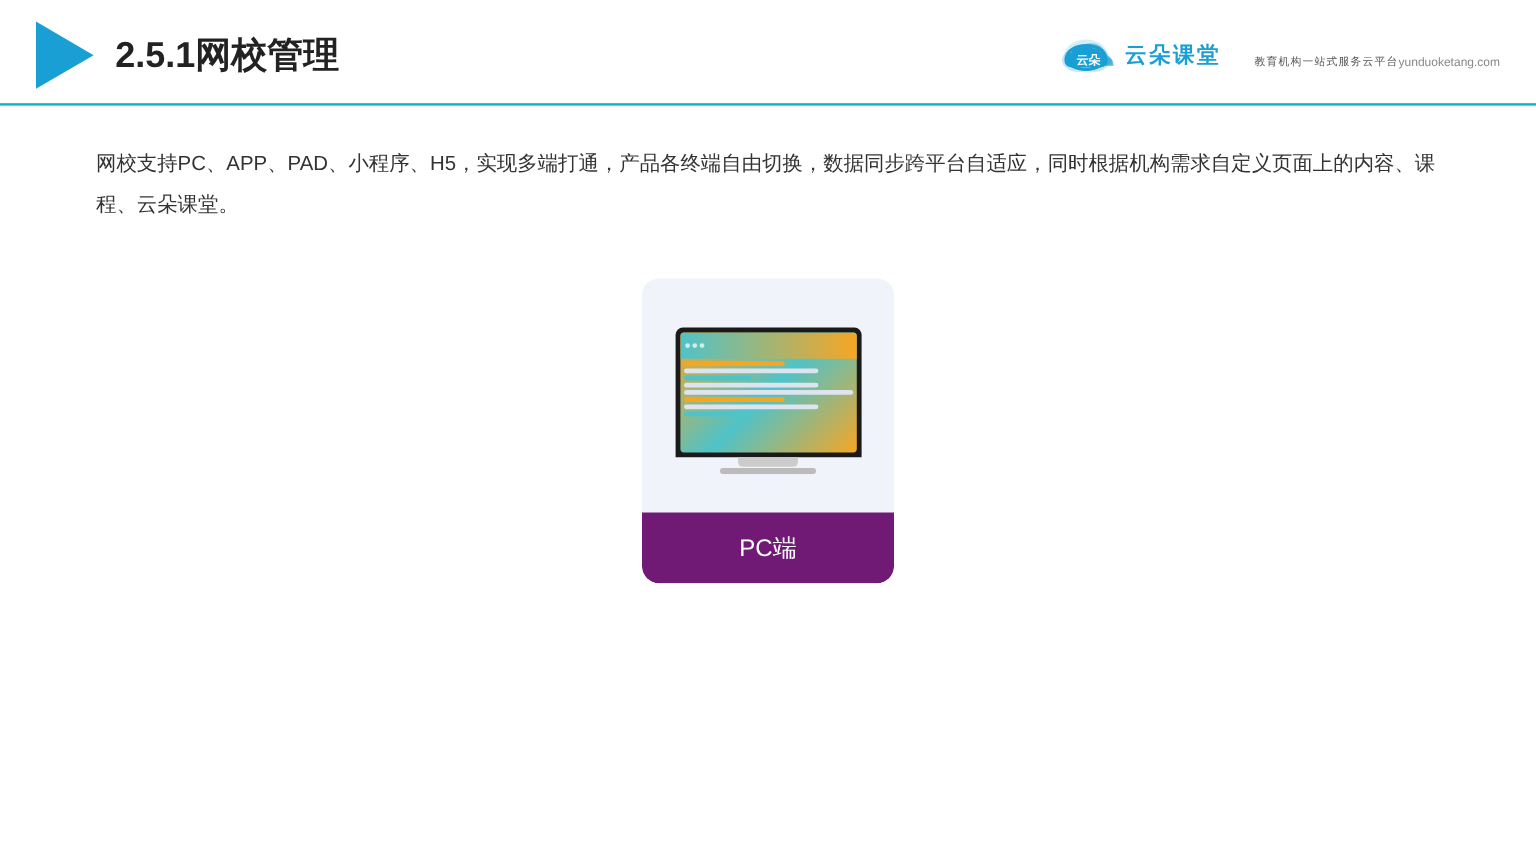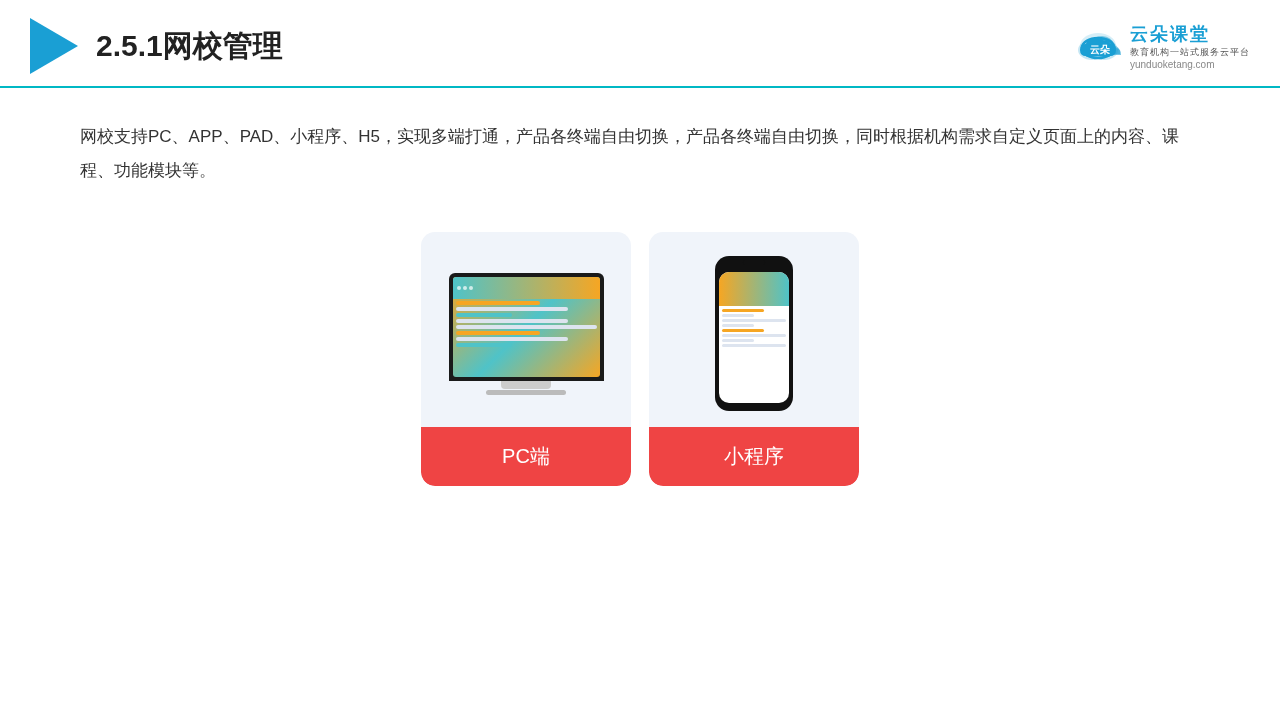--- a/index.html
+++ b/index.html
@@ -45,33 +45,34 @@
       display: flex;
       align-items: center;
       gap: 6px;
     }
     .cloud-icon {
       width: 52px;
       height: 36px;
     }
     .brand-text {
       display: flex;
-      flex-direction: column;
-      align-items: flex-start;
+      flex-direction: row;
+      align-items: flex-end;
     }
     .brand-name {
       font-size: 18px;
       color: #1a9fd4;
       font-weight: bold;
       letter-spacing: 2px;
     }
     .brand-subtitle {
       font-size: 9px;
       color: #555;
       letter-spacing: 1px;
+      margin-left: 28px;
     }
     .brand-url {
       font-size: 10px;
       color: #888;
     }
 
     
     .description {
       padding: 32px 80px 10px 80px;
       font-size: 17px;
@@ -270,21 +271,21 @@
       height: 20px;
       background: linear-gradient(135deg, #f6a623 0%, #4fc3c8 100%);
       border-radius: 2px;
     }
     .tablet-cell:nth-child(2) { background: linear-gradient(135deg, #4fc3c8 0%, #1a9fd4 100%); }
     .tablet-cell:nth-child(3) { background: linear-gradient(135deg, #f6a623 0%, #e85d4a 100%); }
 
     
     .card-label {
       width: 100%;
-      background: #ef4444;
+      background: #701a75;
       color: #fff;
       font-size: 20px;
       font-weight: 500;
       text-align: center;
       padding: 16px 0;
       border-radius: 0 0 14px 14px;
     }
 
     
     .mini-prog-mockup {
@@ -340,21 +341,21 @@
       </svg>
       <div class="brand-text">
         <span class="brand-name">云朵课堂</span>
         <span class="brand-subtitle">教育机构一站式服务云平台</span>
         <span class="brand-url">yunduoketang.com</span>
       </div>
     </div>
   </div>
 </div>
 
-<div class="description">网校支持PC、APP、PAD、小程序、H5，实现多端打通，产品各终端自由切换，产品各终端自由切换，同时根据机构需求自定义页面上的内容、课程、功能模块等。</div>
+<div class="description">网校支持PC、APP、PAD、小程序、H5，实现多端打通，产品各终端自由切换，数据同步跨平台自适应，同时根据机构需求自定义页面上的内容、课程、云朵课堂。</div>
 
 <div class="cards-container">
 
   <div class="card">
     <div class="card-image-area">
       <div class="pc-mockup">
         <div class="pc-screen-outer">
           <div class="pc-screen-inner">
             <div class="pc-screen-bar">
               <div class="pc-screen-bar-dot"></div>
@@ -375,36 +376,15 @@
         </div>
         <div class="pc-stand"></div>
         <div class="pc-base"></div>
       </div>
     </div>
     <div class="card-label">PC端</div>
   </div>
 
 
 
-  <div class="card">
-    <div class="card-image-area">
-      <div class="mini-prog-mockup">
-        <div class="phone-notch"></div>
-        <div class="phone-screen">
-          <div class="phone-screen-bar"></div>
-          <div class="phone-screen-body">
-            <div class="phone-line orange"></div>
-            <div class="phone-line short"></div>
-            <div class="phone-line"></div>
-            <div class="phone-line short"></div>
-            <div class="phone-line orange"></div>
-            <div class="phone-line"></div>
-            <div class="phone-line short"></div>
-            <div class="phone-line"></div>
-          </div>
-        </div>
-      </div>
-    </div>
-    <div class="card-label">小程序</div>
-  </div>
 
 
 </div>
 
 </body></html>

